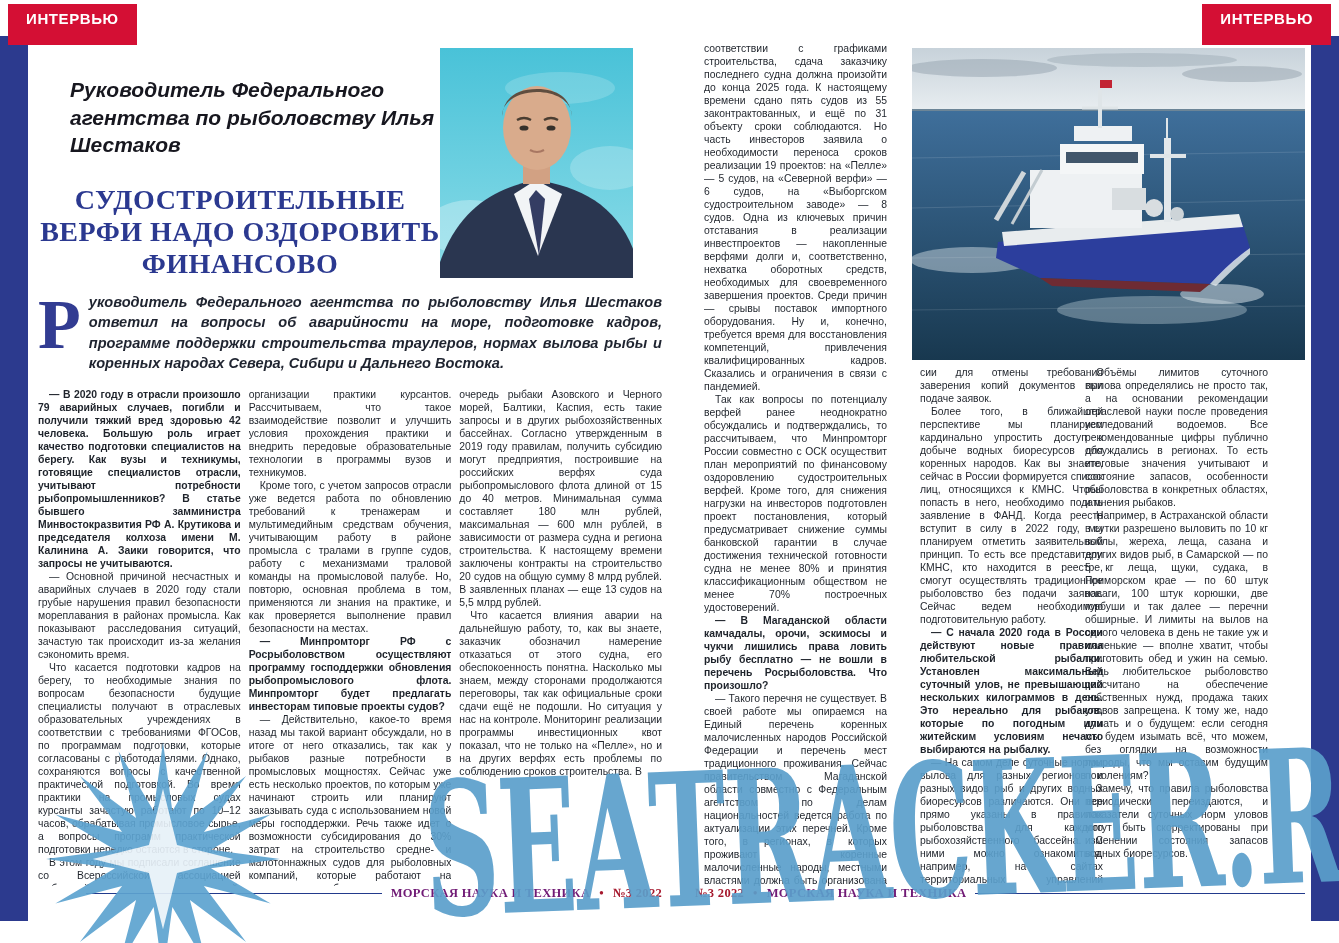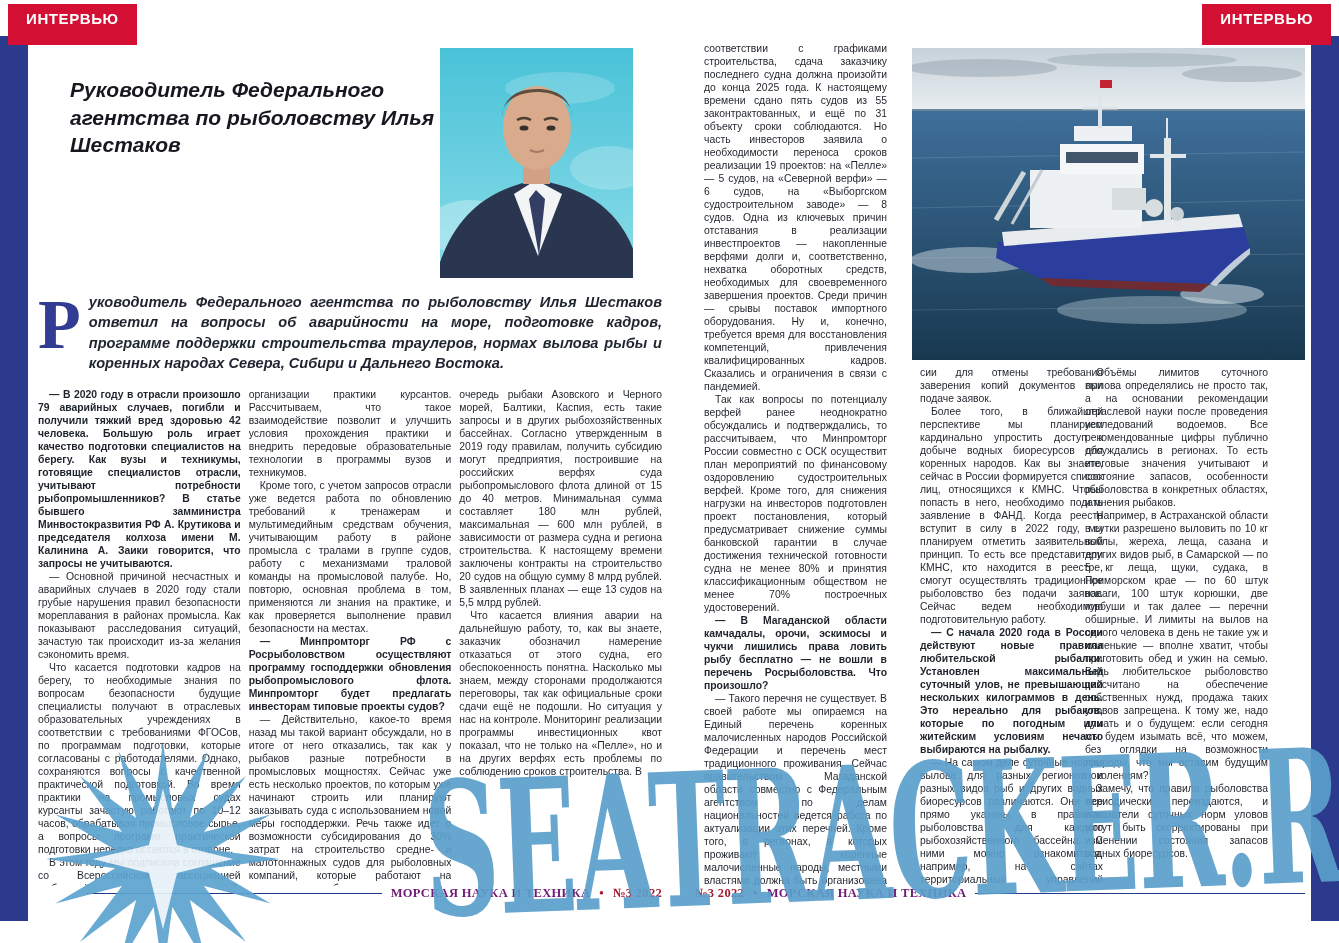--- a/index.html
+++ b/index.html
@@ -73,20 +73,21 @@
 
 <div id="canvas">
 
   <div class="edge-bar left"></div>
   <div class="edge-bar right"></div>
 
   <div class="banner left">ИНТЕРВЬЮ</div>
   <div class="banner right">ИНТЕРВЬЮ</div>
 
   <div class="title">Руководитель Федерального агентства по рыболовству Илья Шестаков</div>
+  <div class="headline">СУДОСТРОИТЕЛЬНЫЕ ВЕРФИ НАДО ОЗДОРОВИТЬ ФИНАНСОВО</div>
 
   <div class="portrait">
     <svg width="193" height="230" viewBox="0 0 193 230">
       <defs>
         <linearGradient id="pbg" x1="0" y1="0" x2="0" y2="1">
           <stop offset="0" stop-color="#49c2d8"></stop>
             <stop offset="1" stop-color="#8bdce8"></stop>
         </linearGradient>
       </defs>
       <rect width="193" height="230" fill="url(#pbg)"></rect>

